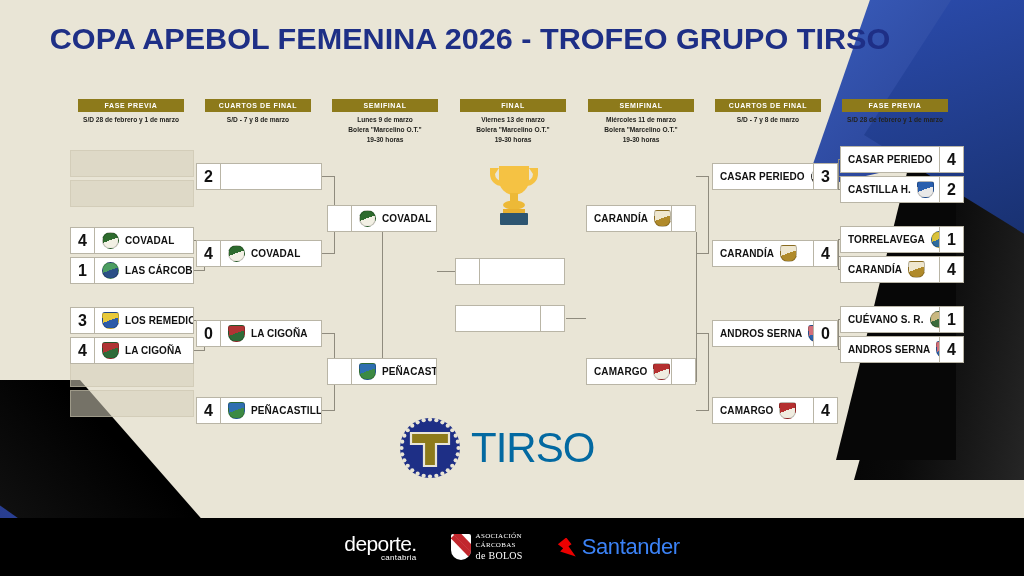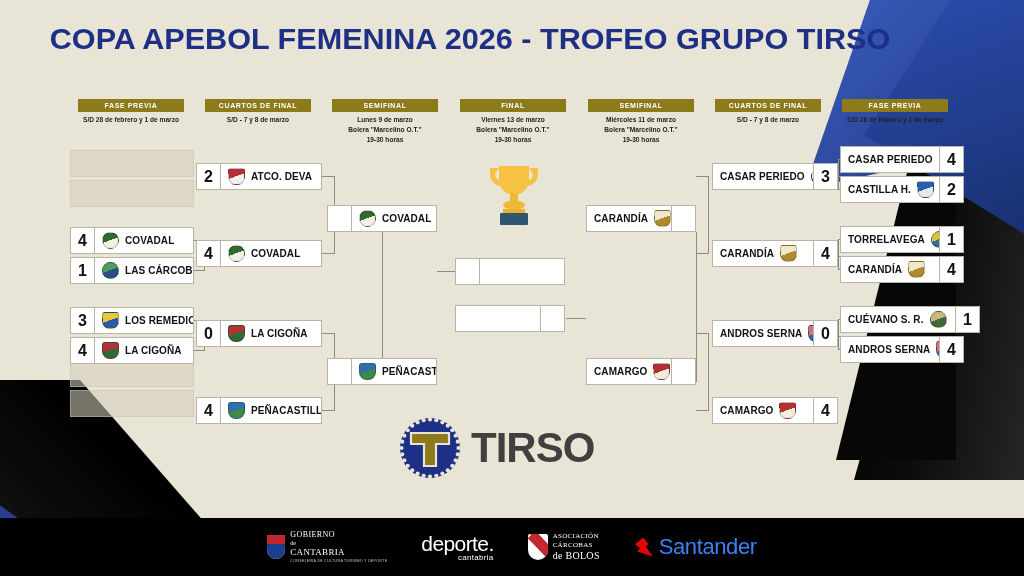--- a/index.html
+++ b/index.html
@@ -160,21 +160,21 @@
   .ln { position: absolute; background: #8f8b7e; z-index: 1; }
   .lnh { height: 1px; }
   .lnv { width: 1px; }
 
   
   #trophy { position: absolute; left: 486px; top: 160px; width: 56px; height: 70px; z-index: 4;}
 
   
   #tirso { position: absolute; left: 398px; top: 416px; display:flex; align-items:center; gap:9px; z-index:5;}
   #tirso .gear { width: 64px; height: 64px; position: relative; }
-  #tirso .tirso-text { font-size: 42px; font-weight: bold; color:#404040; letter-spacing:-1px;text-align:right; }
+  #tirso .tirso-text { font-size: 42px; font-weight: normal; color:#0369a1; letter-spacing:-1px;text-align:right; }
 </style>
 </head>
 <body>
 
 <div id="stage">
 
   <div class="deco deco-tr-blue1"></div>
   <div class="deco deco-tr-black"></div>
   <div class="deco deco-tr-black2"></div>
   <div class="deco deco-tr-blue2"></div>
@@ -308,24 +308,20 @@
       </div>
       <div class="box" style="left: 70px; top: 337px; width: 124px;">
         <div class="score l">4</div>
         <div class="body">
           <span class="crest shield" style="background: linear-gradient(160deg, rgb(176, 52, 52) 0%, rgb(176, 52, 52) 48%, rgb(47, 107, 56) 48%, rgb(47, 107, 56) 100%); border: 1px solid rgba(0, 0, 0, 0.22);"></span>
           <span class="tname">LA CIGOÑA</span>
         </div>
       </div>
       <div class="box" style="left: 196px; top: 163px; width: 126px;">
         <div class="score l">2</div>
-        <div class="body">
-          <span class="crest shield" style="background: linear-gradient(160deg, rgb(181, 48, 58) 0%, rgb(181, 48, 58) 48%, rgb(240, 240, 240) 48%, rgb(240, 240, 240) 100%); border: 1px solid rgba(0, 0, 0, 0.22);"></span>
-          <span class="tname">ATCO. DEVA</span>
-        </div>
       </div>
       <div class="box" style="left: 196px; top: 240px; width: 126px;">
         <div class="score l">4</div>
         <div class="body">
           <span class="crest circle" style="background: linear-gradient(160deg, rgb(46, 107, 46) 0%, rgb(46, 107, 46) 48%, rgb(242, 240, 228) 48%, rgb(242, 240, 228) 100%); border: 1px solid rgba(0, 0, 0, 0.22);"></span>
           <span class="tname">COVADAL</span>
         </div>
       </div>
       <div class="box" style="left: 196px; top: 320px; width: 126px;">
         <div class="score l">0</div>
@@ -426,21 +422,21 @@
         </div>
         <div class="score r">1</div>
       </div>
       <div class="box" style="left: 840px; top: 256px; width: 124px;">
         <div class="body rt">
           <span class="crest shield" style="background: linear-gradient(160deg, rgb(239, 231, 207) 0%, rgb(239, 231, 207) 48%, rgb(176, 138, 42) 48%, rgb(176, 138, 42) 100%); border: 1px solid rgba(0, 0, 0, 0.22);"></span>
           <span class="tname">CARANDÍA</span>
         </div>
         <div class="score r">4</div>
       </div>
-      <div class="box" style="left: 840px; top: 306px; width: 140px;">
+      <div class="box" style="left: 840px; top: 306px; width: 124px;">
         <div class="body rt">
           <span class="crest circle" style="background: linear-gradient(160deg, rgb(201, 184, 128) 0%, rgb(201, 184, 128) 48%, rgb(59, 107, 59) 48%, rgb(59, 107, 59) 100%); border: 1px solid rgba(0, 0, 0, 0.22);"></span>
           <span class="tname">CUÉVANO S. R.</span>
         </div>
         <div class="score r">1</div>
       </div>
       <div class="box" style="left: 840px; top: 336px; width: 124px;">
         <div class="body rt">
           <span class="crest shield" style="background: linear-gradient(160deg, rgb(211, 111, 122) 0%, rgb(211, 111, 122) 48%, rgb(46, 99, 173) 48%, rgb(46, 99, 173) 100%); border: 1px solid rgba(0, 0, 0, 0.22);"></span>
           <span class="tname">ANDROS SERNA</span>
@@ -503,32 +499,20 @@
         <circle cx="32" cy="32" r="23" fill="#1e2f86"></circle>
         <path d="M13 17 h38 v11 h-13 v22 h-12 v-22 h-13 z" fill="#8d7a1b" stroke="#e9e5d6" stroke-width="2.2"></path>
       </svg>
     </div>
     <div class="tirso-text">TIRSO</div>
   </div>
 
   <div id="footer">
 
 
-    <div class="flogo gobcant">
-      <div class="shield">
-        <div class="s-top"></div>
-          <div class="s-bot"></div>
-      </div>
-      <div class="gc-txt">
-        <div class="gc-1">GOBIERNO</div>
-        <div class="gc-2">de</div>
-        <div class="gc-3">CANTABRIA</div>
-        <div class="gc-4">CONSEJERÍA DE CULTURA TURISMO Y DEPORTE</div>
-      </div>
-    </div>
 
     <div class="flogo deporte">
       <div class="dp-1">deporte.</div>
       <div class="dp-2">cantabria</div>
     </div>
 
     <div class="flogo fcb">
       <div class="fshield">
         <div class="band"></div>
           <div class="band2"></div>

